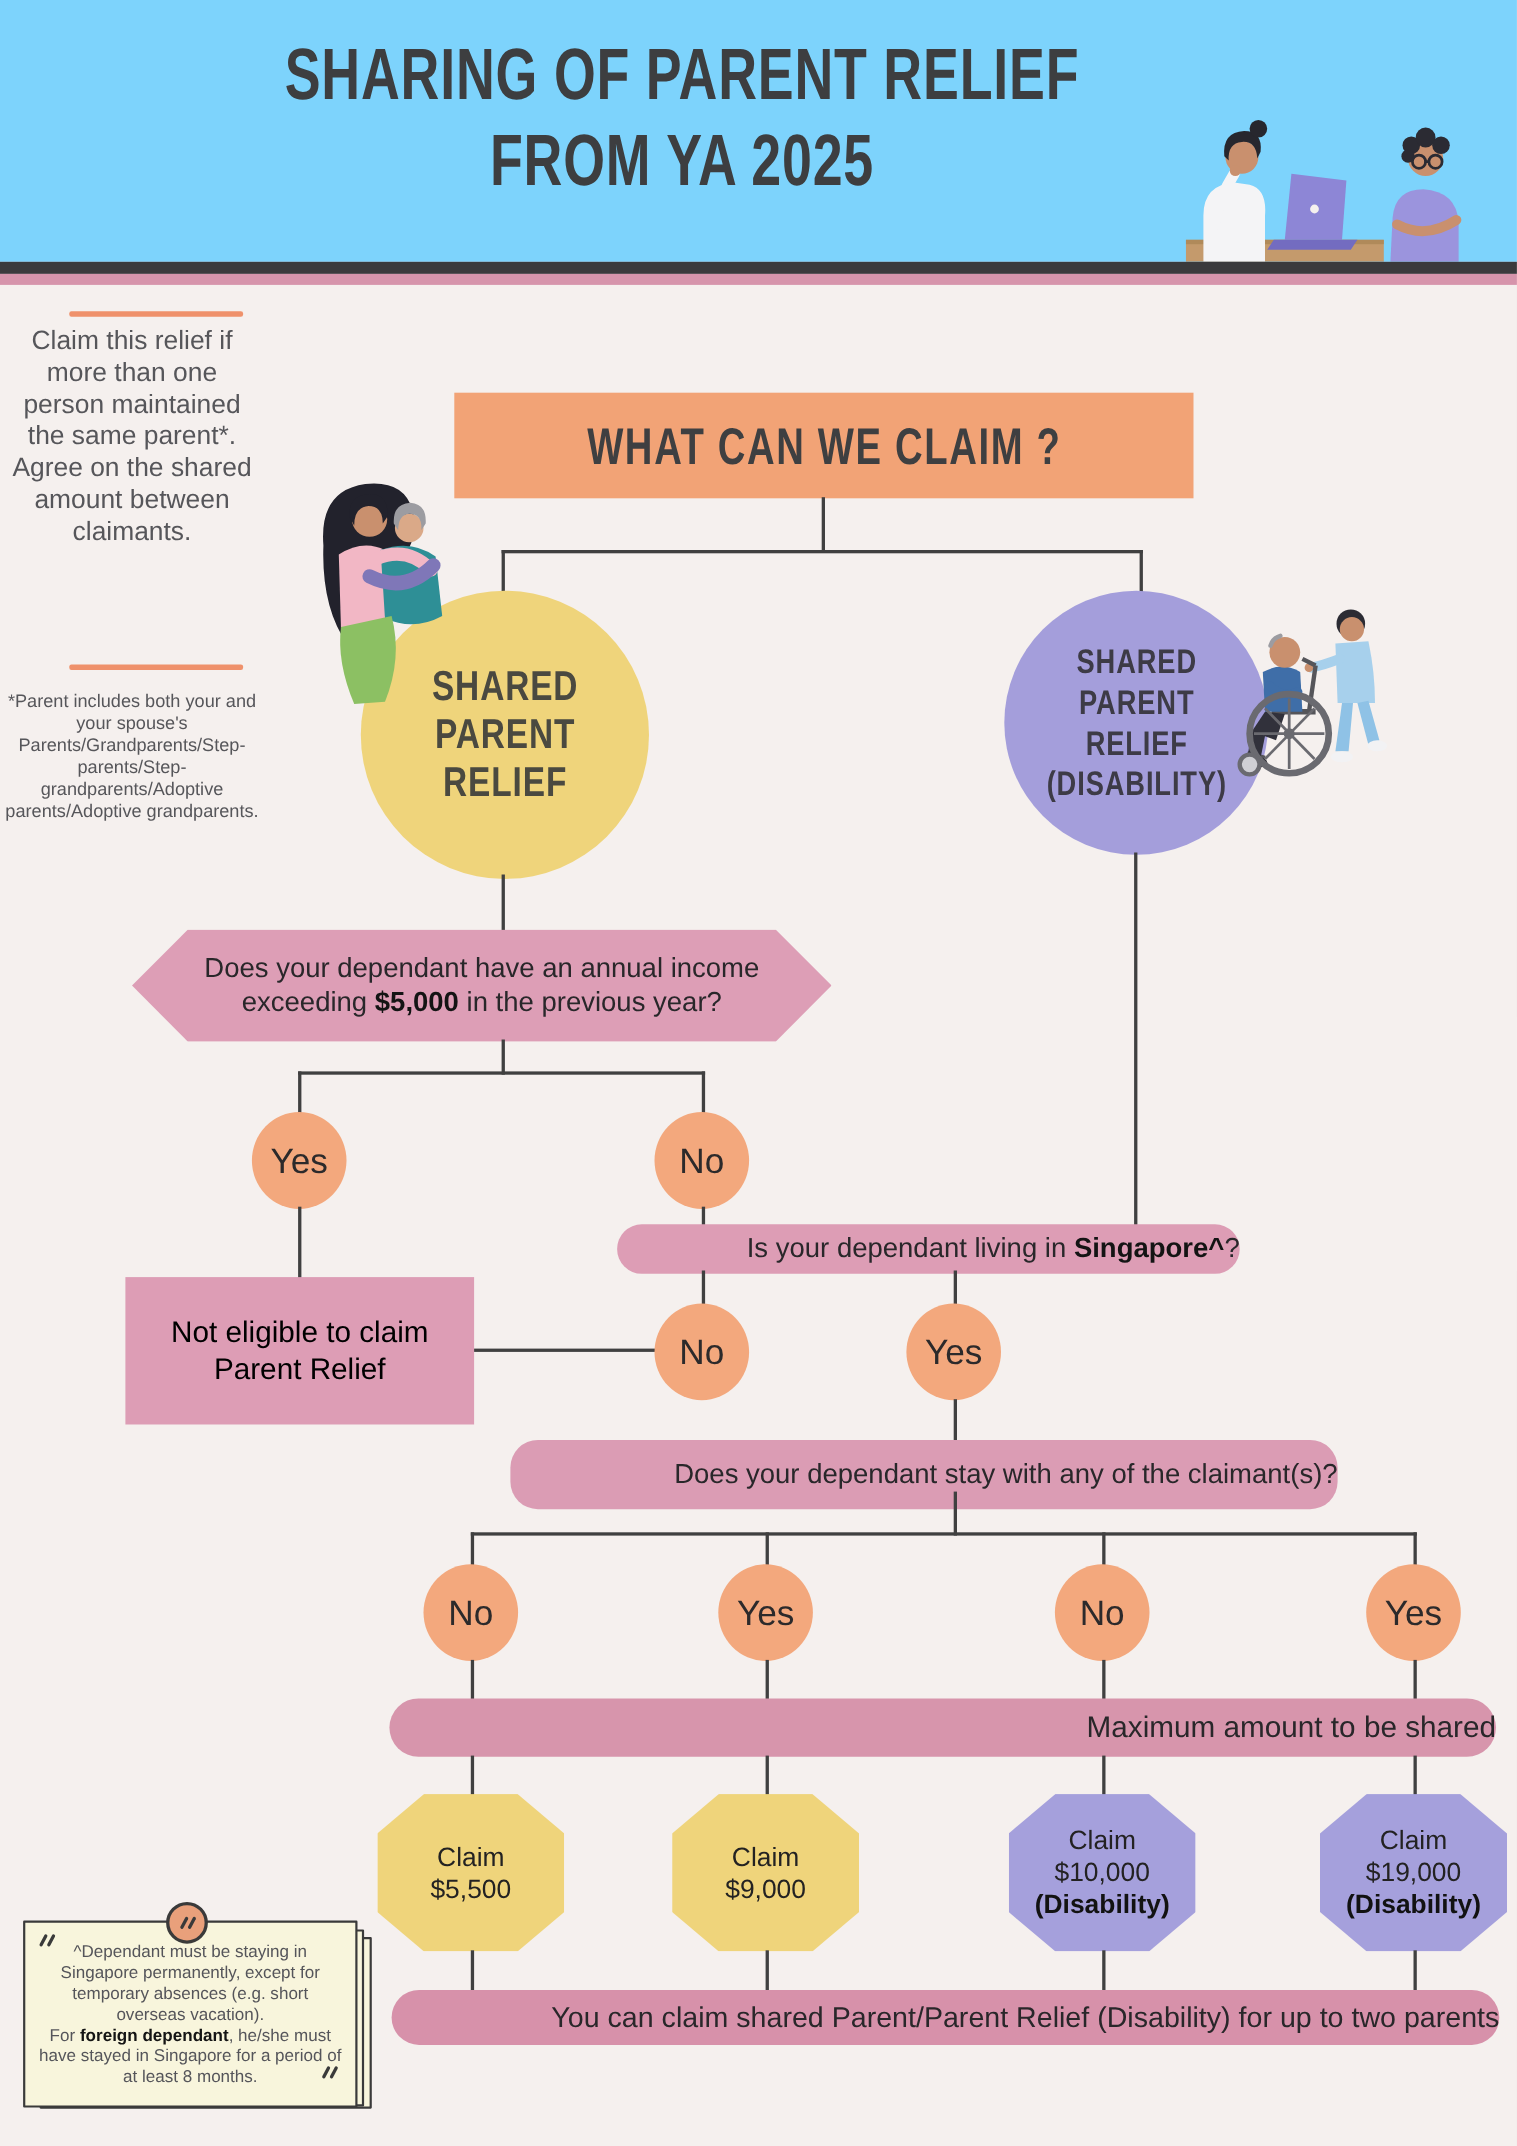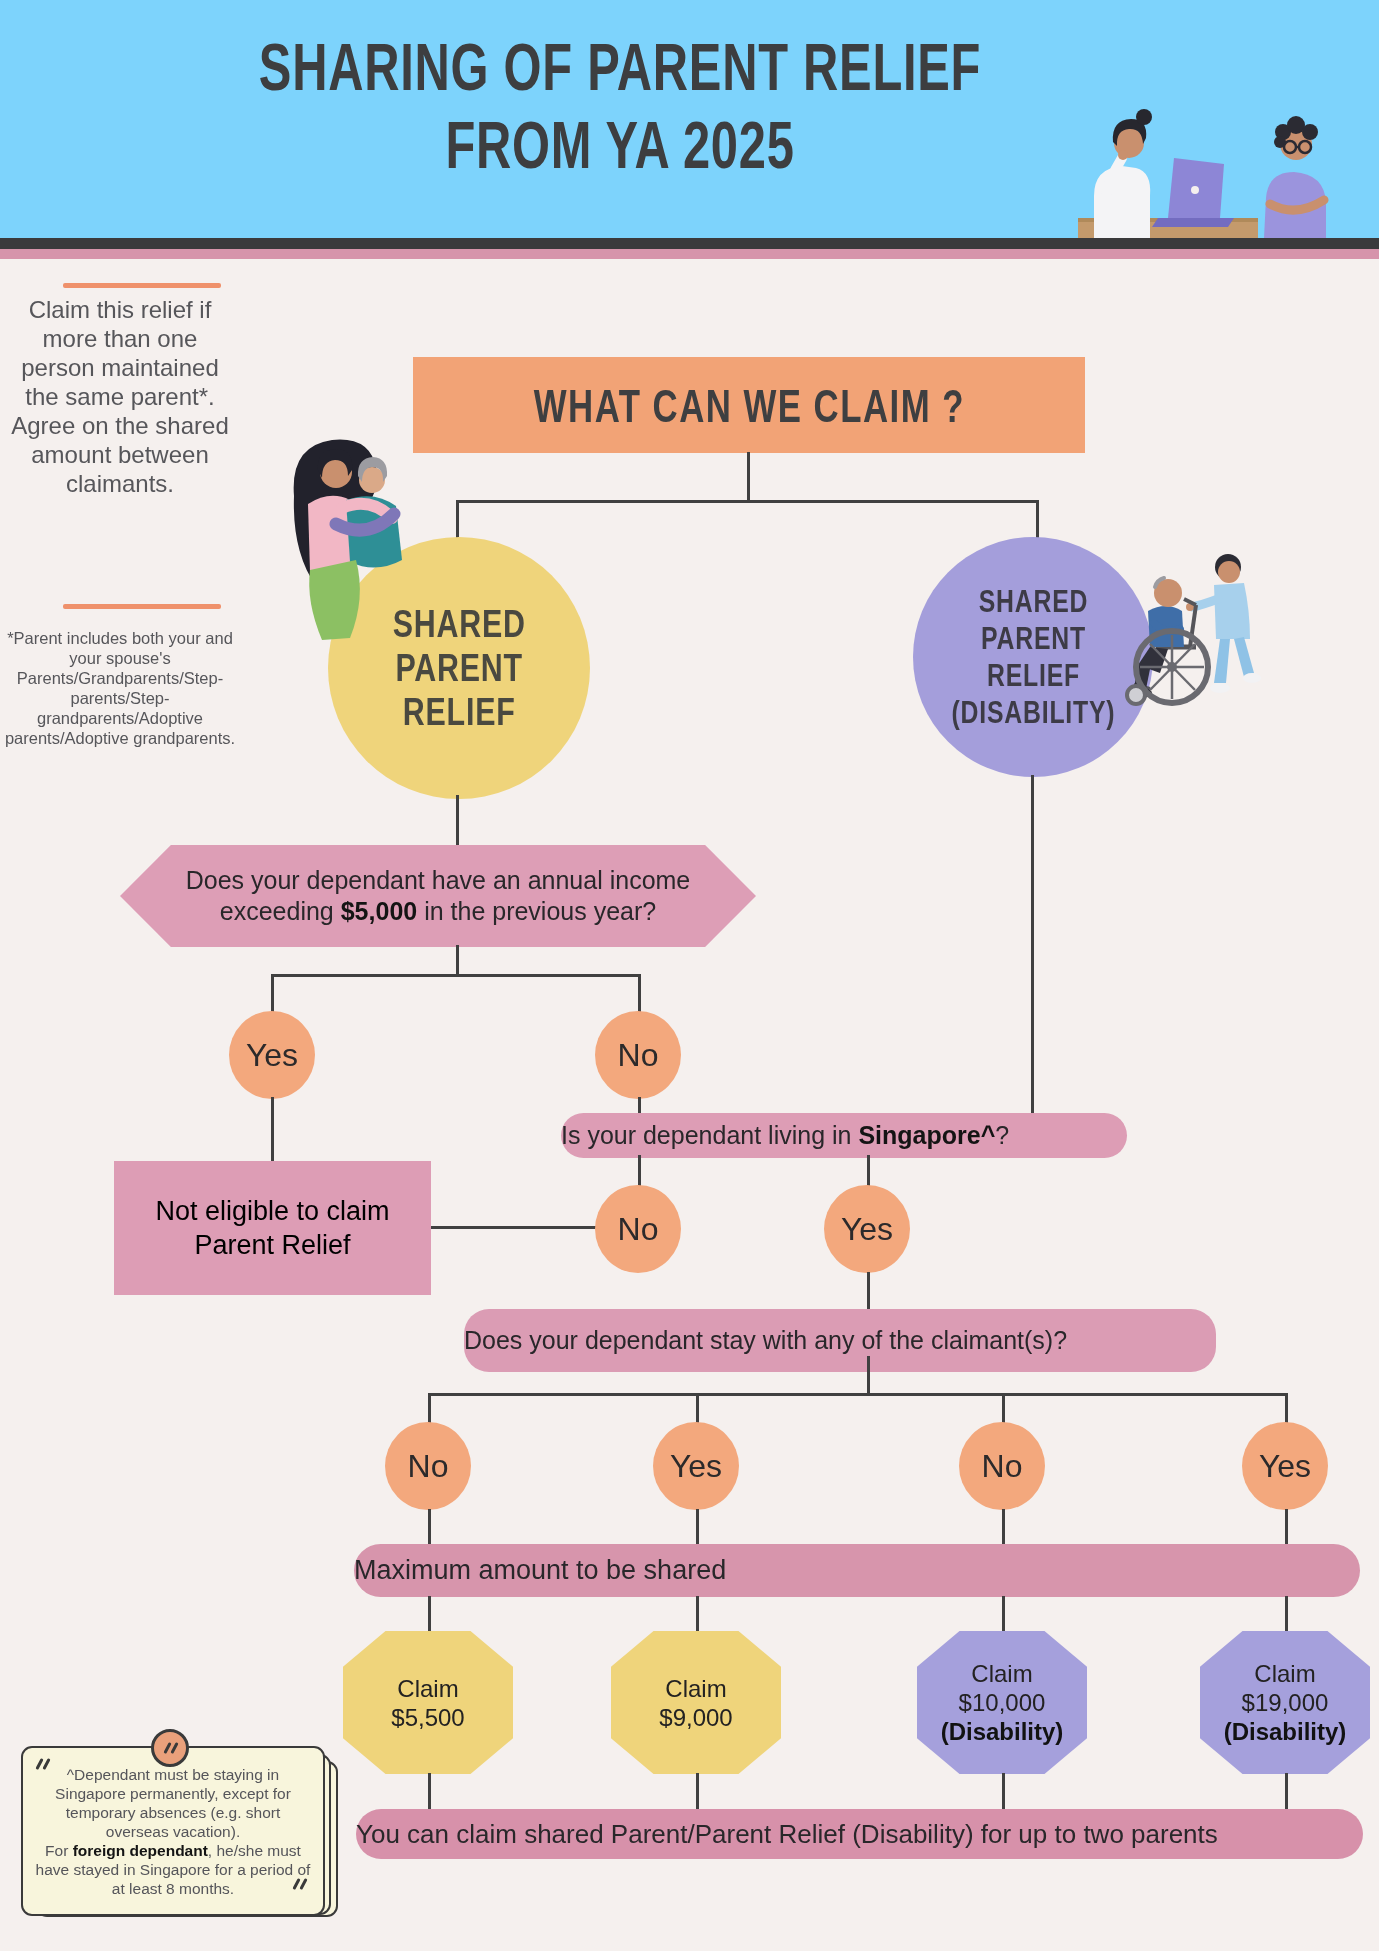--- a/index.html
+++ b/index.html
@@ -24,34 +24,34 @@
   .qbox{left:413px;top:357px;width:672px;height:96px;background:#f2a376;display:flex;align-items:center;justify-content:center;}
   .qbox .t{font-size:47px;font-weight:700;letter-spacing:2px;color:#3e3f41;white-space:nowrap;}
   .bigcircle{border-radius:50%;display:flex;align-items:center;justify-content:center;text-align:center;}
   .yc{left:328px;top:537px;width:262px;height:262px;background:#efd47b;}
   .pc{left:913px;top:537px;width:240px;height:240px;background:#a49edb;}
   .yc .t{font-size:38px;line-height:44px;font-weight:700;color:#4a4940;letter-spacing:1px;}
   .pc .t{font-size:31px;line-height:37px;font-weight:700;color:#3d3b46;letter-spacing:1px;}
   .hex{left:120px;top:845px;width:636px;height:102px;background:#dd9eb6;display:flex;align-items:center;justify-content:center;
        clip-path:polygon(0 50%,8% 0,92% 0,100% 50%,92% 100%,8% 100%);}
   .hex .t{width:566px;font-size:25px;line-height:31px;color:#29272a;text-align:center;}
-  .pill{border-radius:27px;background:#dd9db5;display:flex;align-items:center;justify-content:flex-start;
+  .pill{border-radius:27px;background:#dd9db5;display:flex;align-items:center;justify-content:flex-end;
         font-size:25px;color:#29272a;text-align:center;}
   .node{width:86px;height:88px;border-radius:50%;background:#f3a87d;display:flex;align-items:center;justify-content:center;
         font-size:32px;color:#2c2a2b;}
   .noteligible{left:114px;top:1161px;width:317px;height:134px;background:#dd9db5;display:flex;flex-direction:column;
         align-items:center;justify-content:center;font-size:27px;line-height:34px;color:#000000;text-align:center;}
   .oct{top:1631px;width:170px;height:143px;display:flex;flex-direction:column;align-items:center;justify-content:center;
        font-size:24px;line-height:29px;color:#232222;text-align:center;
        clip-path:polygon(25% 0,75% 0,100% 25%,100% 75%,75% 100%,25% 100%,0 75%,0 25%);}
   .oct.y{background:#efd47b;} .oct.p{background:#a5a0dc;}
   .oct .dis{font-weight:700;color:#121212;}
   .b{font-weight:700;color:#141414;}
   
-  .sheet{background:#f8f5dc;border:2px solid #3a3a3a;border-radius:11px;}
+  .sheet{background:#f8f5dc;border:2px solid #3a3a3a;border-radius:1px;}
   .pin{left:151px;top:1729px;width:32px;height:32px;border-radius:50%;background:#e9a07b;border:3px solid #3a3a3a;}
   .pinmark,.mark{width:3px;height:12px;background:#3a3a3a;transform:rotate(28deg);border-radius:2px;}
   .notetext{font-size:15.5px;line-height:19px;color:#55555a;text-align:center;}
 </style>
 </head>
 <body>
 
 <div class="canvas">
 
   <div class="abs hdr">

